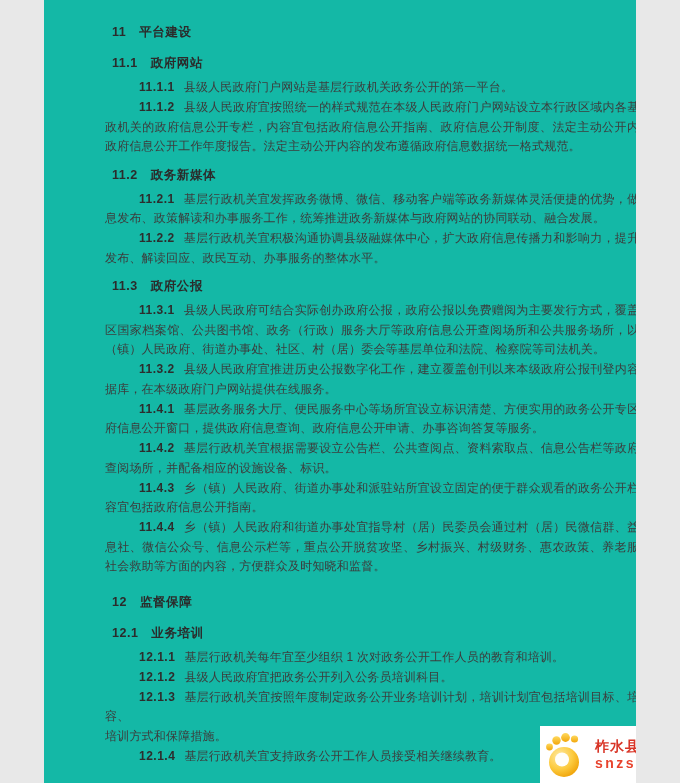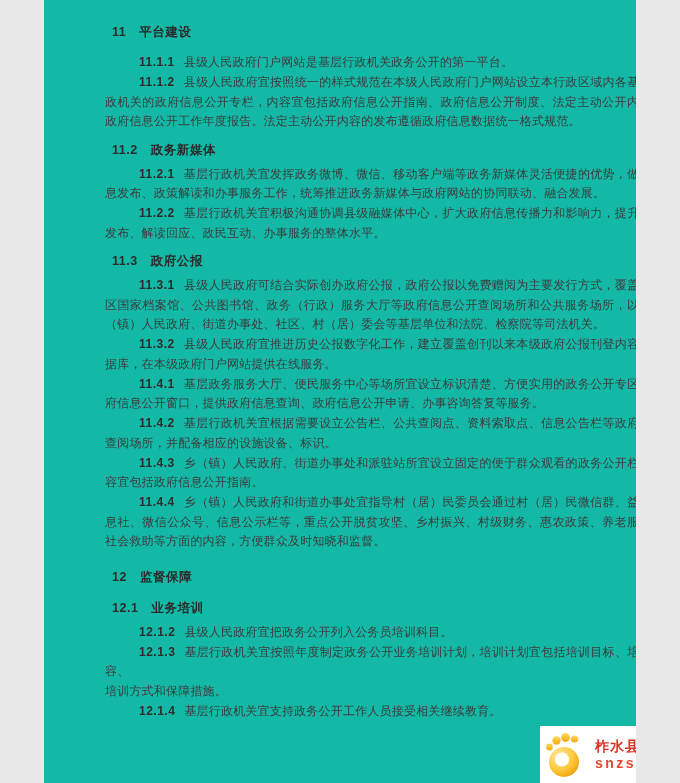--- a/index.html
+++ b/index.html
@@ -36,20 +36,21 @@
   .wm-domain{font-size:14px;font-weight:bold;color:#e8432d;letter-spacing:2.5px;margin-top:3px;white-space:nowrap;}
 </style>
 </head>
 <body>
 
 <div class="page">
   <main class="doc">
 
     <div class="h1"><span class="num">11</span><span class="t">平台建设</span></div>
 
+    <div class="h2"><span class="num">11.1</span><span class="t">政府网站</span></div>
 
     <p class="p"><span class="num">11.1.1</span><span class="t">县级人民政府门户网站是基层行政机关政务公开的第一平台。</span></p>
 
     <p class="p"><span class="num">11.1.2</span><span class="t">县级人民政府宜按照统一的样式规范在本级人民政府门户网站设立本行政区域内各基层行政机关的政府信息公开专栏，内容宜包括政府信息公开指南、政府信息公开制度、法定主动公开内容、政府信息公开工作年度报告。法定主动公开内容的发布遵循政府信息数据统一格式规范。</span></p>
 
     <div class="h2"><span class="num">11.2</span><span class="t">政务新媒体</span></div>
 
     <p class="p"><span class="num">11.2.1</span><span class="t">基层行政机关宜发挥政务微博、微信、移动客户端等政务新媒体灵活便捷的优势，做好信息发布、政策解读和办事服务工作，统筹推进政务新媒体与政府网站的协同联动、融合发展。</span></p>
 
     <p class="p"><span class="num">11.2.2</span><span class="t">基层行政机关宜积极沟通协调县级融媒体中心，扩大政府信息传播力和影响力，提升信息发布、解读回应、政民互动、办事服务的整体水平。</span></p>
@@ -66,20 +67,21 @@
     <p class="p"><span class="num">11.4.2</span><span class="t">基层行政机关宜根据需要设立公告栏、公共查阅点、资料索取点、信息公告栏等政府信息查阅场所，并配备相应的设施设备、标识。</span></p>
 
     <p class="p"><span class="num">11.4.3</span><span class="t">乡（镇）人民政府、街道办事处和派驻站所宜设立固定的便于群众观看的政务公开栏，内容宜包括政府信息公开指南。</span></p>
 
     <p class="p"><span class="num">11.4.4</span><span class="t">乡（镇）人民政府和街道办事处宜指导村（居）民委员会通过村（居）民微信群、益农信息社、微信公众号、信息公示栏等，重点公开脱贫攻坚、乡村振兴、村级财务、惠农政策、养老服务、社会救助等方面的内容，方便群众及时知晓和监督。</span></p>
 
     <div class="h1"><span class="num">12</span><span class="t">监督保障</span></div>
 
     <div class="h2"><span class="num">12.1</span><span class="t">业务培训</span></div>
 
+    <p class="p"><span class="num">12.1.1</span><span class="t">基层行政机关每年宜至少组织 1 次对政务公开工作人员的教育和培训。</span></p>
 
     <p class="p"><span class="num">12.1.2</span><span class="t">县级人民政府宜把政务公开列入公务员培训科目。</span></p>
 
     <p class="p"><span class="num">12.1.3</span><span class="t">基层行政机关宜按照年度制定政务公开业务培训计划，培训计划宜包括培训目标、培训内容、</span><span class="cont">培训方式和保障措施。</span></p>
 
     <p class="p"><span class="num">12.1.4</span><span class="t">基层行政机关宜支持政务公开工作人员接受相关继续教育。</span></p>
 
   </main>
 
   <div class="watermark">

